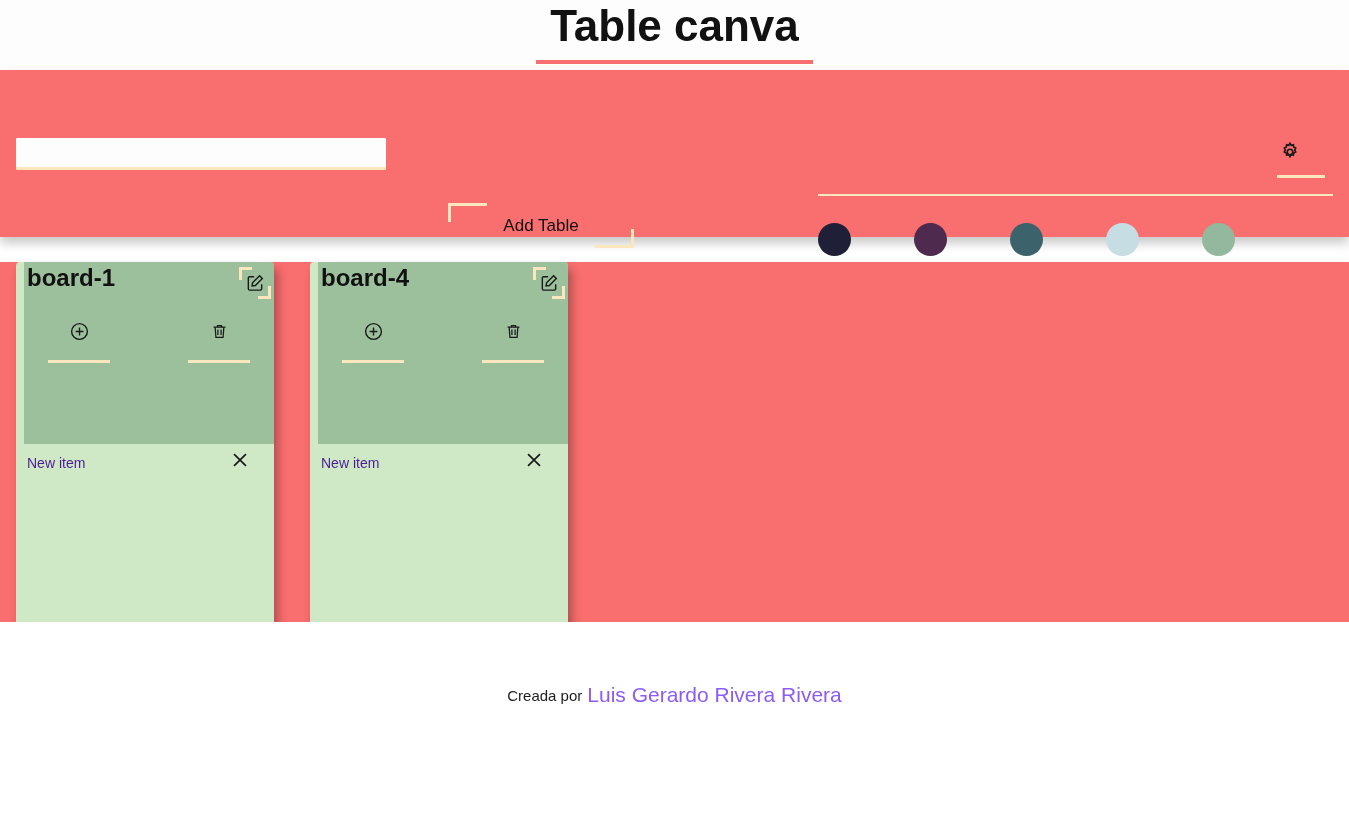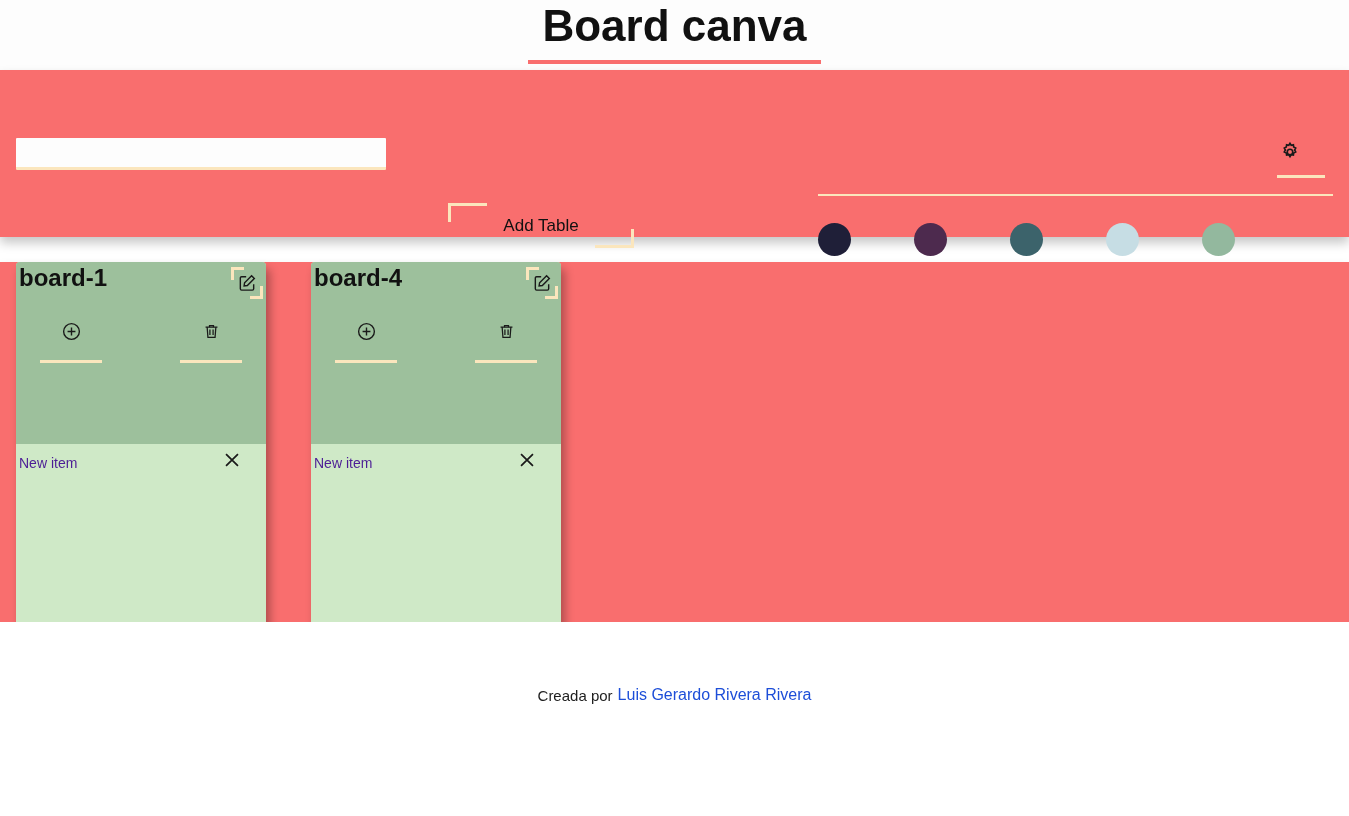--- a/index.html
+++ b/index.html
@@ -186,22 +186,23 @@
     align-items: flex-start;
   }
 
   
   .board {
     position: relative;
     width: 250px;
     background: #cfe9c7;
     border-radius: 4px;
     box-shadow: 4px 7px 10px rgba(0,0,0,0.30);
-    margin-right: 45px;
+    margin-right: 36px;
     overflow: hidden;
+    padding-left: 8px;
   }
   .board-head {
     position: relative;
     height: 182px;
     background: #9dc09c;
     padding: 0;
   }
   .board-title {
     position: absolute;
     left: 3px;
@@ -322,32 +323,32 @@
     background: #ffffff;
     display: flex;
     align-items: center;
     justify-content: center;
   }
   .footer-text {
     font-size: 15px;
     color: #1d1d1d;
   }
   .footer-author {
-    font-size: 16px;
-    color: #1d4ed8;
+    font-size: 21px;
+    color: #8b5cf6;
     text-decoration: none;
     margin-left: 5px;
     cursor: pointer;
   }
 </style>
 </head>
 <body>
 
 <div class="header">
-  <h1 class="page-title">Board canva</h1>
+  <h1 class="page-title">Table canva</h1>
 </div>
 
 <div class="toolbar">
 
   <input class="board-name-input" type="text" placeholder="" style="">
 
   <div class="add-board-wrap">
     <span class="corner tl"></span>
     <span class="corner br"></span>
     <button class="add-board-btn">Add Table</button>

